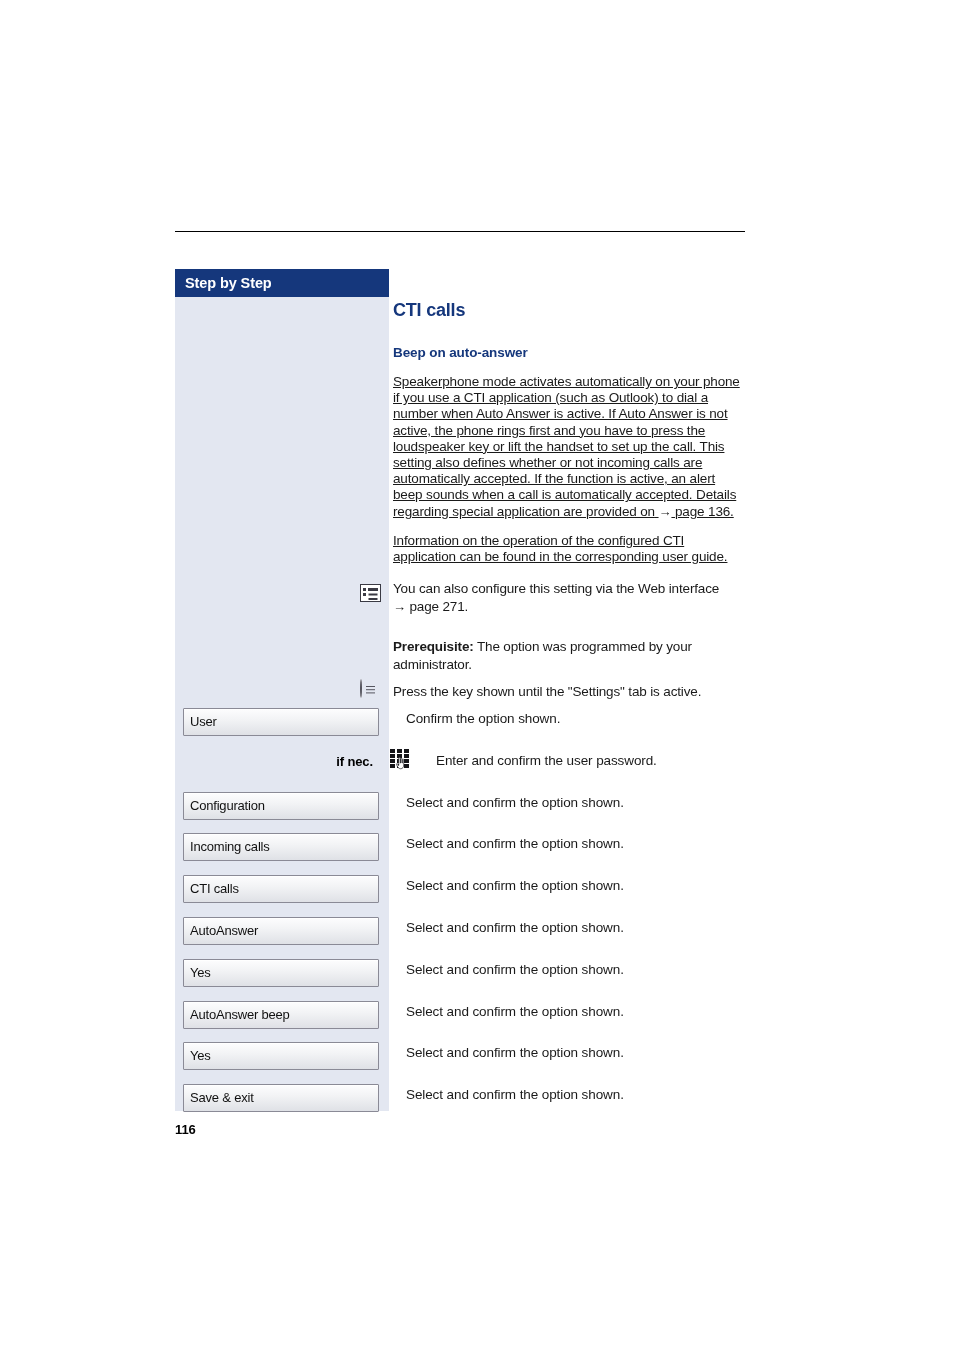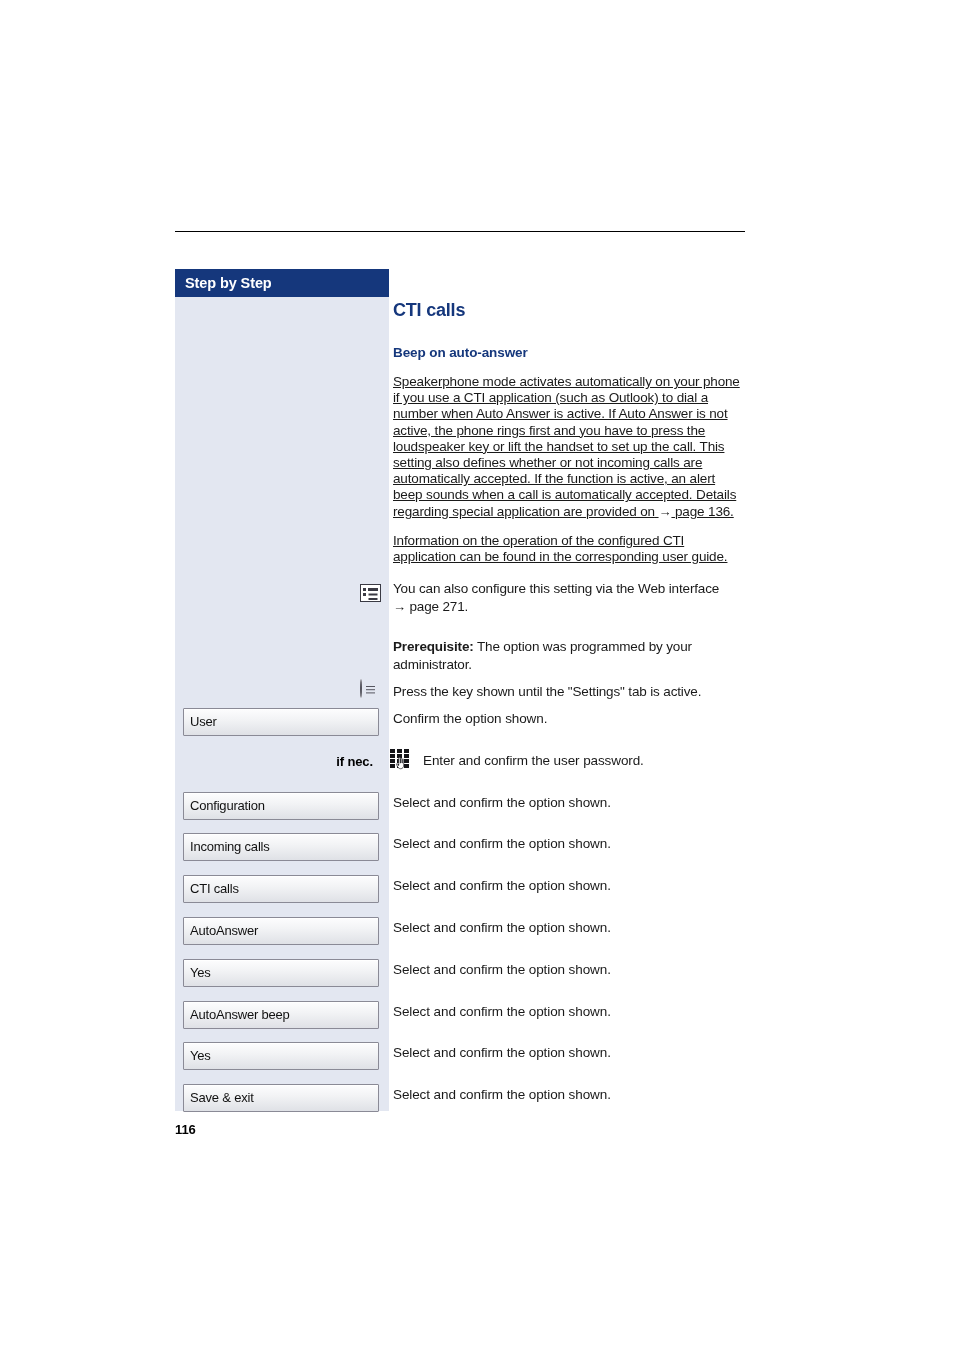--- a/index.html
+++ b/index.html
@@ -88,21 +88,21 @@
     box-shadow: inset 0 1px 0 #ffffff;
   }
   .opt-label {
     font-size: 13px;
     color: #111111;
     letter-spacing: -0.2px;
     line-height: 14px;
   }
   .step-desc {
     position: absolute;
-    left: 393px;
+    left: 406px;
     top: 3px;
     font-size: 13.5px;
     color: #1a1a1a;
     letter-spacing: -0.1px;
     line-height: 16px;
   }
   .ifnec {
     position: absolute;
     right: 0;
     top: 4px;

